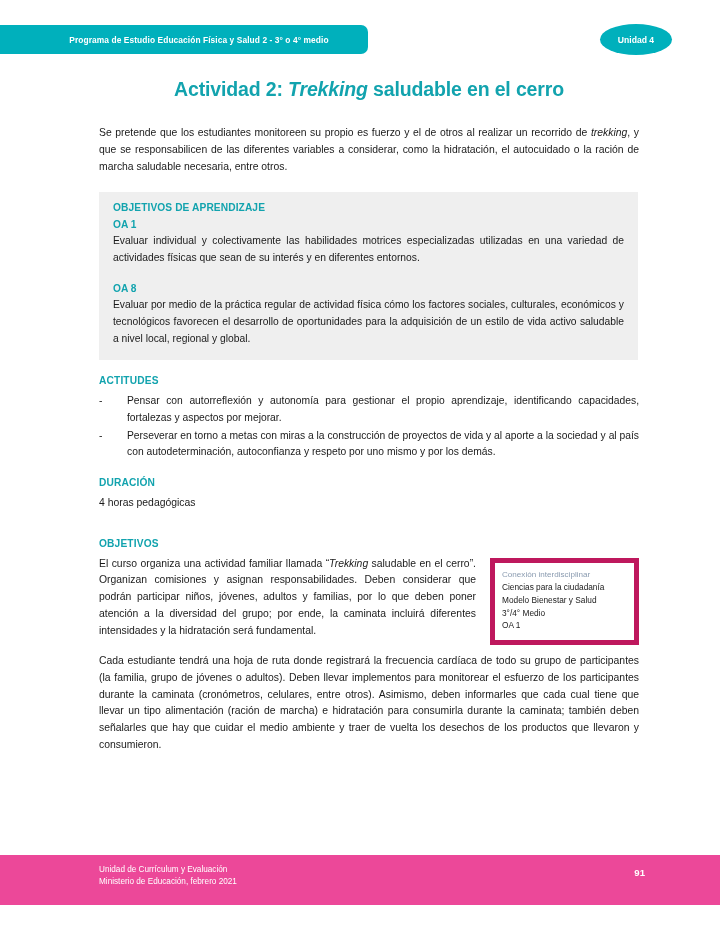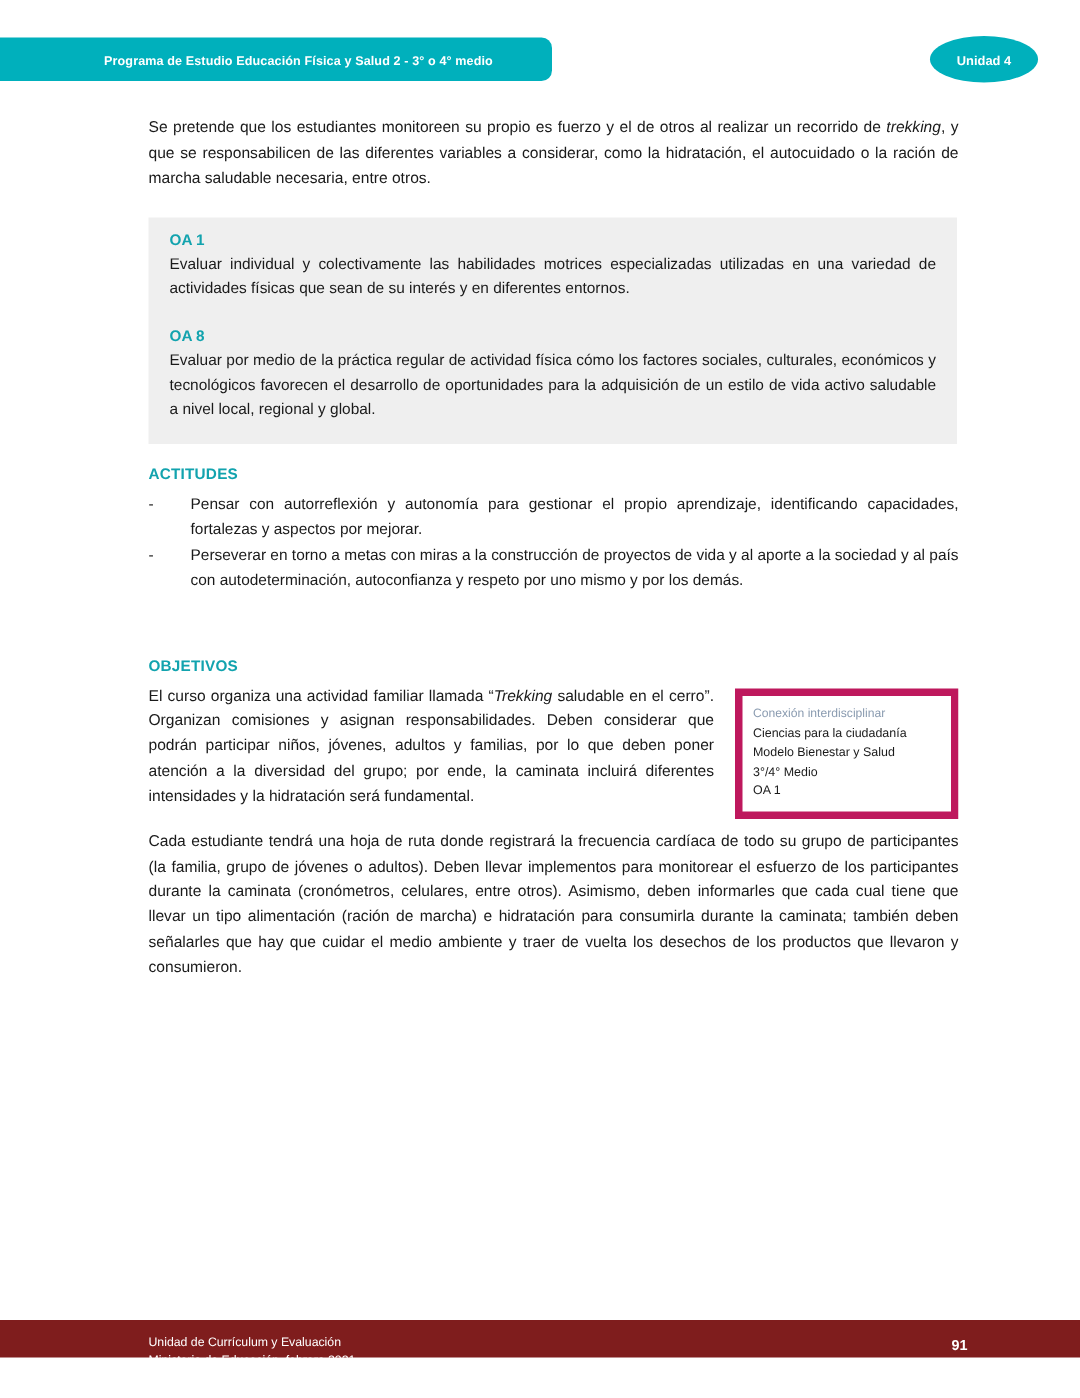--- a/index.html
+++ b/index.html
@@ -33,21 +33,21 @@
   .header-bar-text {
     color: #ffffff;
     font-size: 8.4px;
     font-weight: bold;
     letter-spacing: 0.08px;
     white-space: nowrap;
     padding-left: 30px;
   }
   .unit-badge {
     position: absolute;
-    right: 28px;
+    right: 48px;
     top: 24px;
     width: 72px;
     height: 31px;
     background: #00b0bc;
     border-radius: 50%;
     display: flex;
     align-items: center;
     justify-content: center;
   }
   .unit-badge-text {
@@ -173,22 +173,22 @@
 
   .spacer-lg { height: 26px; }
   .spacer-md { height: 15px; }
 
   
   .footer-bar {
     position: absolute;
     left: 0;
     bottom: 27px;
     width: 720px;
-    height: 25px;
-    background: #7f1d1d;
+    height: 50px;
+    background: #ec4899;
   }
   .footer-left {
     position: absolute;
     left: 99px;
     top: 9px;
     color: #ffffff;
     font-size: 8.2px;
     line-height: 1.5;
   }
   .footer-page {
@@ -206,24 +206,26 @@
 <div class="header-bar">
   <span class="header-bar-text">Programa de Estudio Educación Física y Salud 2 - 3° o 4° medio</span>
 </div>
 
 <div class="unit-badge">
   <span class="unit-badge-text">Unidad 4</span>
 </div>
 
 <div class="content">
 
+  <h1 class="doc-title"><span>Actividad 2: </span><span class="it">Trekking</span><span> saludable en el cerro</span></h1>
 
   <p class="body-text"><span>Se pretende que los estudiantes monitoreen su propio es fuerzo y el de otros al realizar un recorrido de </span><span class="it">trekking</span><span>, y que se responsabilicen de las diferentes variables a considerar, como la hidratación, el autocuidado o la ración de marcha saludable necesaria, entre otros.</span></p>
 
   <div class="oa-box">
+    <div class="oa-box-title">OBJETIVOS DE APRENDIZAJE</div>
     <div class="oa-label">OA 1</div>
     <p class="oa-text">Evaluar individual y colectivamente las habilidades motrices especializadas utilizadas en una variedad de actividades físicas que sean de su interés y en diferentes entornos.</p>
     <div class="oa-gap"></div>
     <div class="oa-label">OA 8</div>
     <p class="oa-text last">Evaluar por medio de la práctica regular de actividad física cómo los factores sociales, culturales, económicos y tecnológicos favorecen el desarrollo de oportunidades para la adquisición de un estilo de vida activo saludable a nivel local, regional y global.</p>
   </div>
 
   <div class="spacer-md"></div>
 
   <div class="section-head">ACTITUDES</div>
@@ -233,20 +235,22 @@
       <span class="att-text">Pensar con autorreflexión y autonomía para gestionar el propio aprendizaje, identificando capacidades, fortalezas y aspectos por mejorar.</span>
     </div>
     <div class="att-row">
       <span class="att-dash">-</span>
       <span class="att-text">Perseverar en torno a metas con miras a la construcción de proyectos de vida y al aporte a la sociedad y al país con autodeterminación, autoconfianza y respeto por uno mismo y por los demás.</span>
     </div>
   </div>
 
   <div class="spacer-md"></div>
 
+  <div class="section-head">DURACIÓN</div>
+  <p class="dur-text">4 horas pedagógicas</p>
 
   <div class="spacer-lg"></div>
 
   <div class="section-head">OBJETIVOS</div>
 
   <div class="desarrollo-block">
     <div class="conexion-box">
       <div class="conexion-title">Conexión interdisciplinar</div>
       <div class="conexion-line">Ciencias para la ciudadanía</div>
       <div class="conexion-line">Modelo Bienestar y Salud</div>

